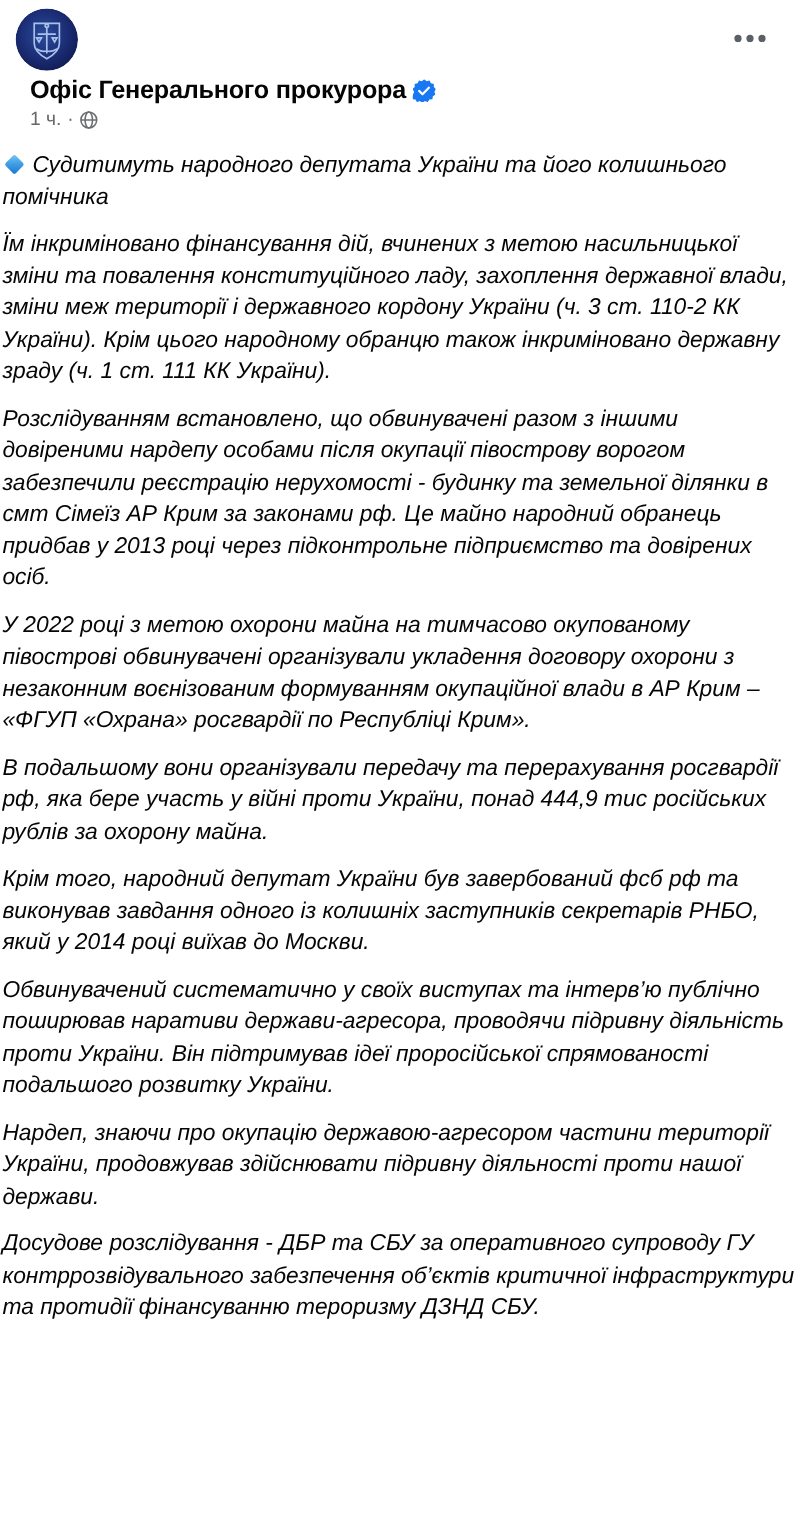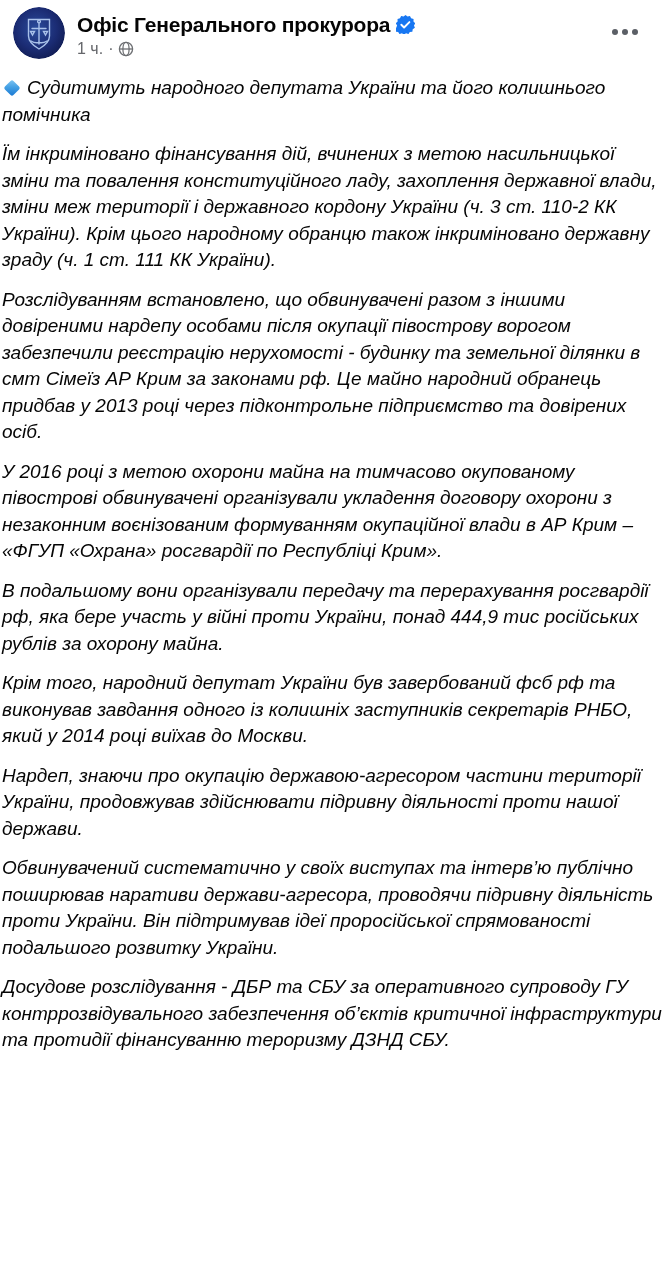--- a/index.html
+++ b/index.html
@@ -12,23 +12,24 @@
     min-height: 1283px;
     font-family: "Liberation Sans", "DejaVu Sans", sans-serif;
     color: #050505;
     overflow: hidden;
   }
   .post-card { position: relative; width: 670px; }
 
   
   .header {
     display: flex;
-    align-items: center;
+    align-items: flex-start;
     padding: 7px 16px 0 13px;
     position: relative;
+    flex-direction: column;
   }
   .avatar {
     width: 52px;
     height: 52px;
     border-radius: 50%;
     flex: 0 0 52px;
     cursor: pointer;
     display: block;
   }
   .header-text { margin-left: 12px; padding-top: 4px; }
@@ -149,21 +150,21 @@
       <span class="dot"></span>
       <span class="dot"></span>
       <span class="dot"></span>
     </div>
   </div>
 
   <div class="post-body">
     <p><span class="diamond"></span><span>Судитимуть народного депутата України та його колишнього помічника</span></p>
     <p>Їм інкриміновано фінансування дій, вчинених з метою насильницької зміни та повалення конституційного ладу, захоплення державної влади, зміни меж території і державного кордону України (ч. 3 ст. 110-2 КК України). Крім цього народному обранцю також інкриміновано державну зраду (ч. 1 ст. 111 КК України).</p>
     <p>Розслідуванням встановлено, що обвинувачені разом з іншими довіреними нардепу особами після окупації півострову ворогом забезпечили реєстрацію нерухомості - будинку та земельної ділянки в смт Сімеїз АР Крим за законами рф. Це майно народний обранець придбав у 2013 році через підконтрольне підприємство та довірених осіб.</p>
-    <p>У 2016 році з метою охорони майна на тимчасово окупованому півострові обвинувачені організували укладення договору охорони з незаконним воєнізованим формуванням окупаційної влади в АР Крим – «ФГУП «Охрана» росгвардії по Республіці Крим».</p>
+    <p>У 2022 році з метою охорони майна на тимчасово окупованому півострові обвинувачені організували укладення договору охорони з незаконним воєнізованим формуванням окупаційної влади в АР Крим – «ФГУП «Охрана» росгвардії по Республіці Крим».</p>
     <p>В подальшому вони організували передачу та перерахування росгвардії рф, яка бере участь у війні проти України, понад 444,9 тис російських рублів за охорону майна.</p>
     <p>Крім того, народний депутат України був завербований фсб рф та виконував завдання одного із колишніх заступників секретарів РНБО, який у 2014 році виїхав до Москви.</p>
+    <p>Обвинувачений систематично у своїх виступах та інтерв’ю публічно поширював наративи держави-агресора, проводячи підривну діяльність проти України. Він підтримував ідеї проросійської спрямованості подальшого розвитку України.</p>
     <p>Нардеп, знаючи про окупацію державою-агресором частини території України, продовжував здійснювати підривну діяльності проти нашої держави.</p>
-    <p>Обвинувачений систематично у своїх виступах та інтерв’ю публічно поширював наративи держави-агресора, проводячи підривну діяльність проти України. Він підтримував ідеї проросійської спрямованості подальшого розвитку України.</p>
     <p>Досудове розслідування - ДБР та СБУ за оперативного супроводу ГУ контррозвідувального забезпечення об’єктів критичної інфраструктури та протидії фінансуванню тероризму ДЗНД СБУ.</p>
   </div>
 
 </div>
 
 </body></html>

